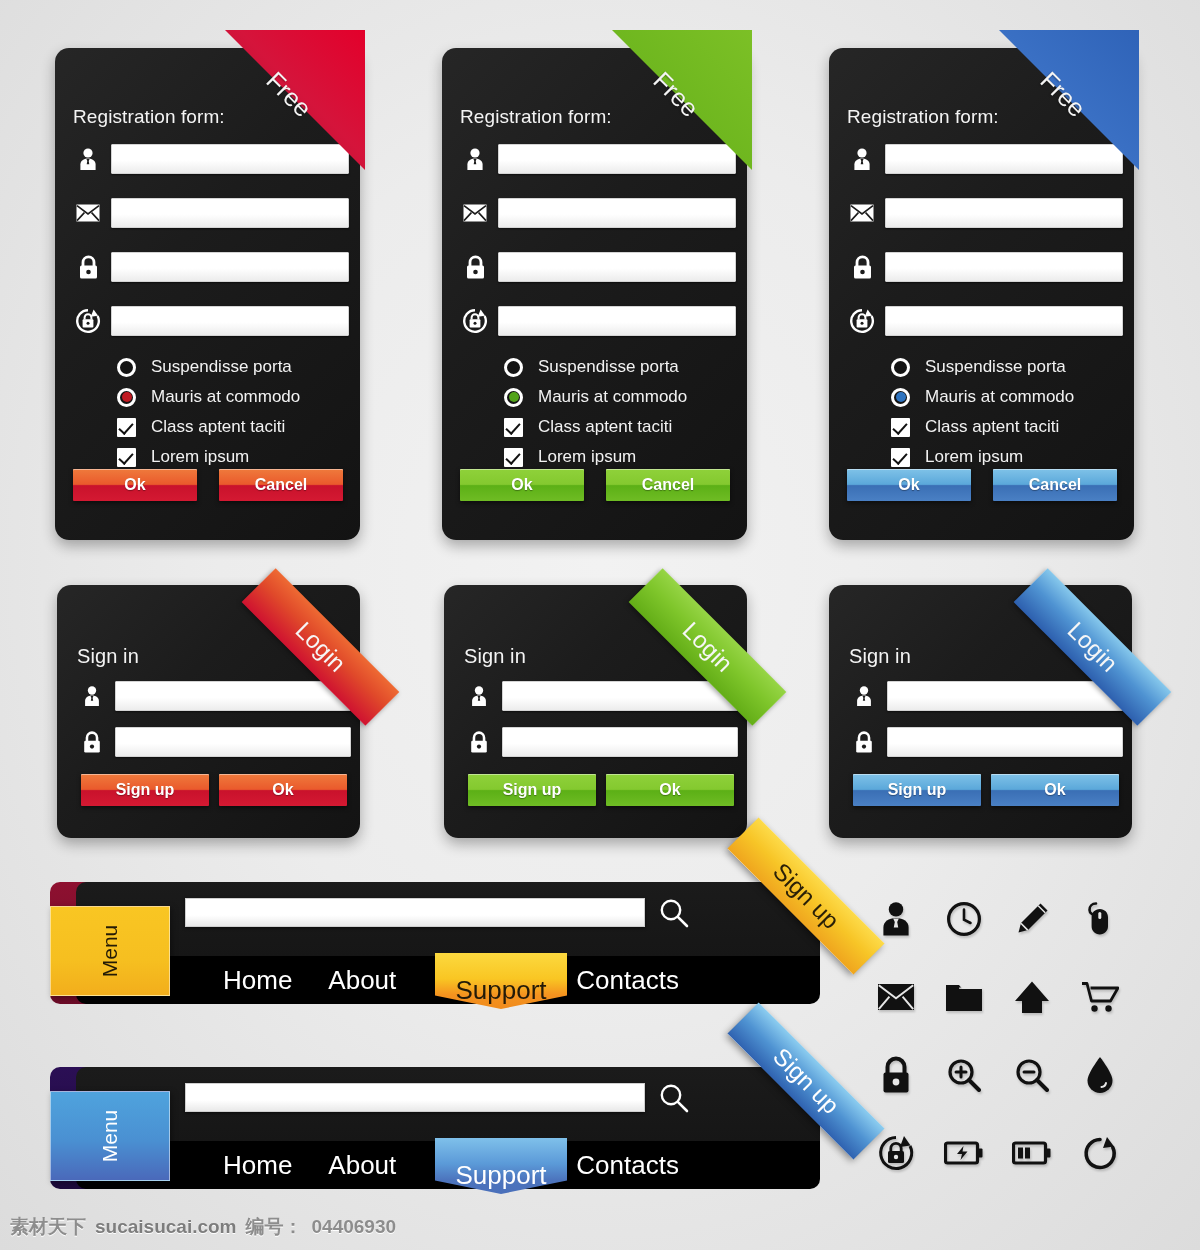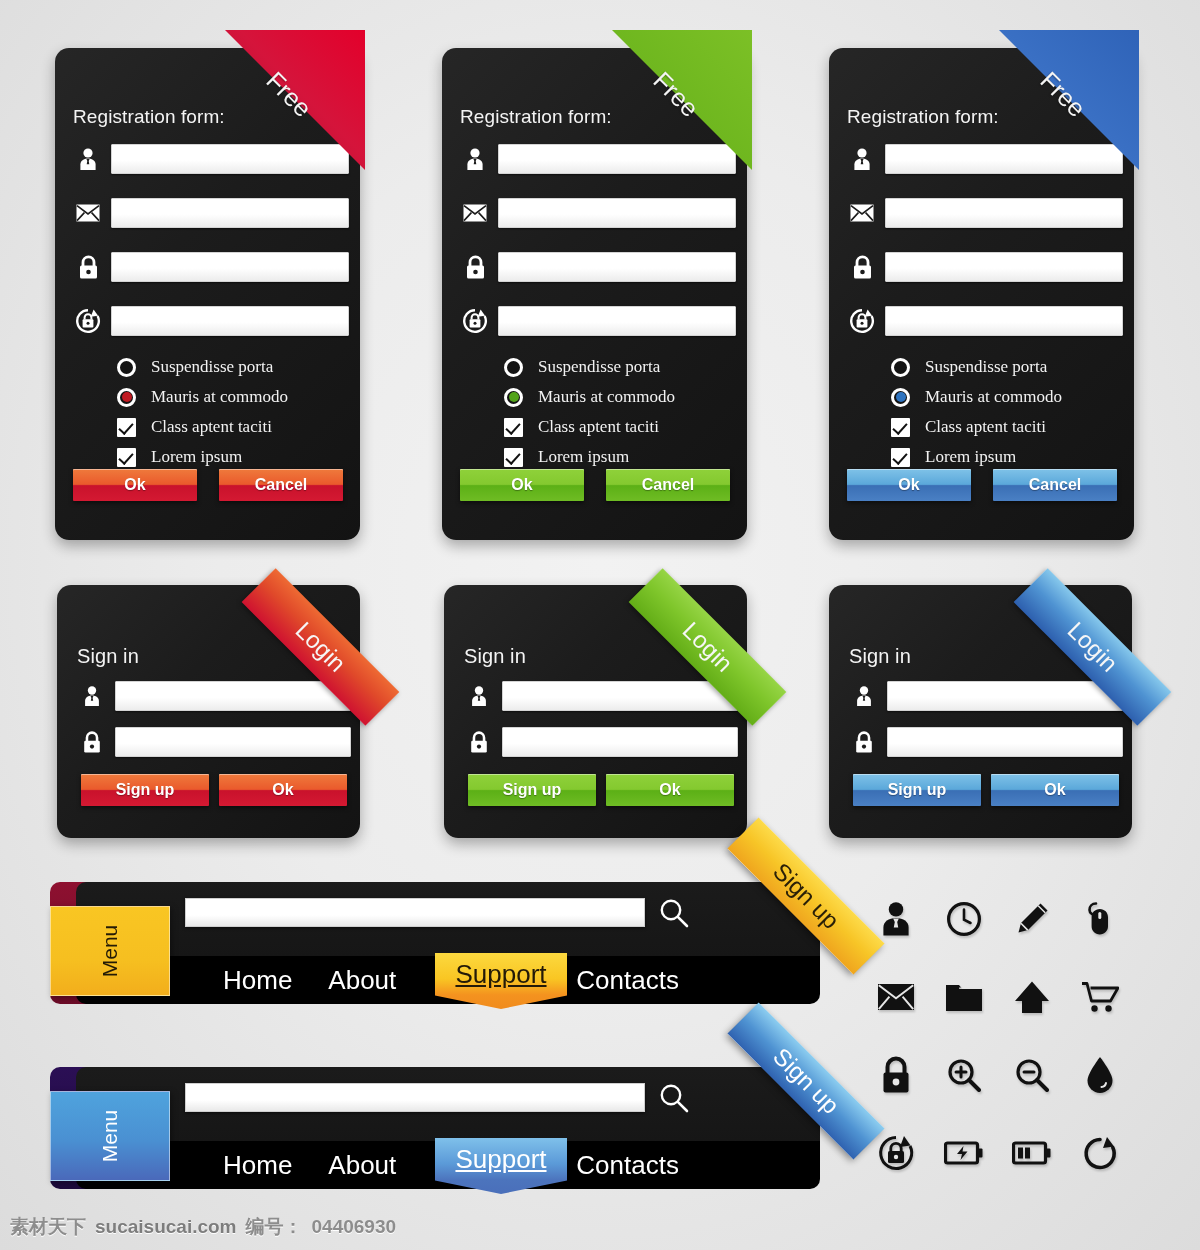--- a/index.html
+++ b/index.html
@@ -29,21 +29,21 @@
                align-items:center; justify-content:center; }
   .field-icon svg{ display:block; }
   .field-input{
     height:30px; margin-left:8px;
     background:linear-gradient(180deg,#ffffff 0%,#ffffff 55%,#ececec 100%);
     border:1px solid #d4d4d4; border-radius:1px;
     box-shadow:0 1px 2px rgba(0,0,0,.55);
   }
 
   
-  .opt-list{ position:absolute;font-family:Liberation Serif, serif; }
+  .opt-list{ position:absolute; }
   .opt{ display:flex; align-items:center; height:30px; margin-bottom:0px; }
   .opt-label{ color:#f2f2f2; font-size:17px; margin-left:15px; }
   .radio{
     width:19px; height:19px; border-radius:50%;
     border:3px solid #ffffff; background:#141414; flex:0 0 19px;
     position:relative;
   }
   .radio.checked::after{
     content:""; position:absolute; left:50%; top:50%;
     width:9px; height:9px; border-radius:50%; transform:translate(-50%,-50%);
@@ -128,24 +128,23 @@
     background:linear-gradient(180deg,#ffffff 0%,#ffffff 60%,#e9e9e9 100%);
     border:1px solid #cfcfcf; box-shadow:0 1px 3px rgba(0,0,0,.6);
   }
   .nav-links{ position:absolute; display:flex; align-items:center; }
   .nav-link{
     color:#ffffff; font-size:26px; font-weight:400; cursor:pointer;
     padding:0 18px;
   }
   .nav-tab-active{
     position:absolute; display:flex; align-items:flex-start;
-    justify-content:center; padding-top:6px; font-size:26px;
+    justify-content:center; padding-top:22px; font-size:26px;
     clip-path:polygon(0 0,100% 0,100% 76%,50% 100%,0 76%);
     cursor:pointer;
-    text-decoration:underline;
   }
   .tab-yellow{ background:linear-gradient(180deg,#fcd93f 0%,#f9c623 46%,#f4921f 75%,#f08b1d 100%); color:#231a08; }
   .tab-blue  { background:linear-gradient(180deg,#7fc0ea 0%,#5b9ad8 46%,#4c74bd 75%,#4a6fba 100%); color:#ffffff; }
 
   .signup-ribbon{
     position:absolute; width:178px; height:44px;
     transform:rotate(45deg);
     display:flex; align-items:center; justify-content:center;
     font-size:24px; box-shadow:0 3px 7px rgba(0,0,0,.4);
   }

